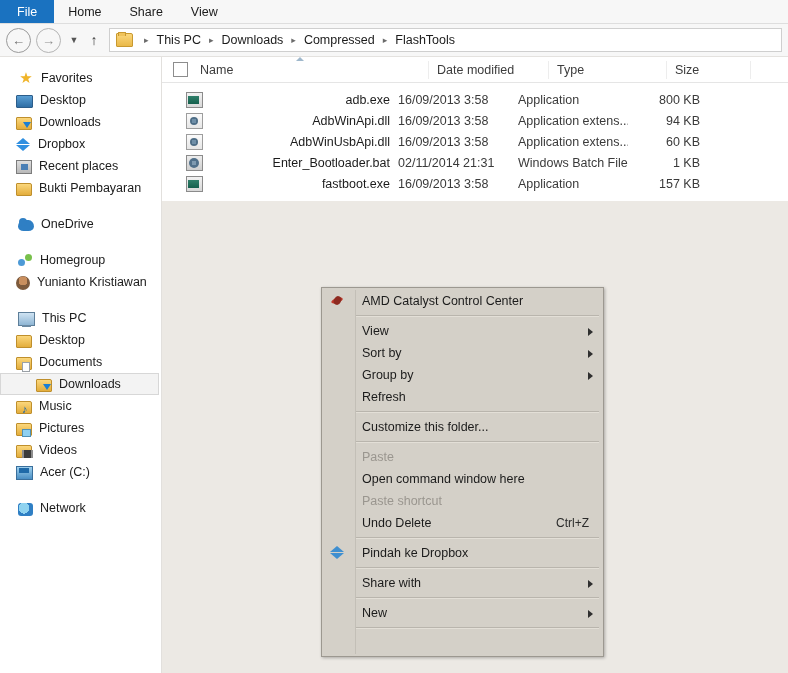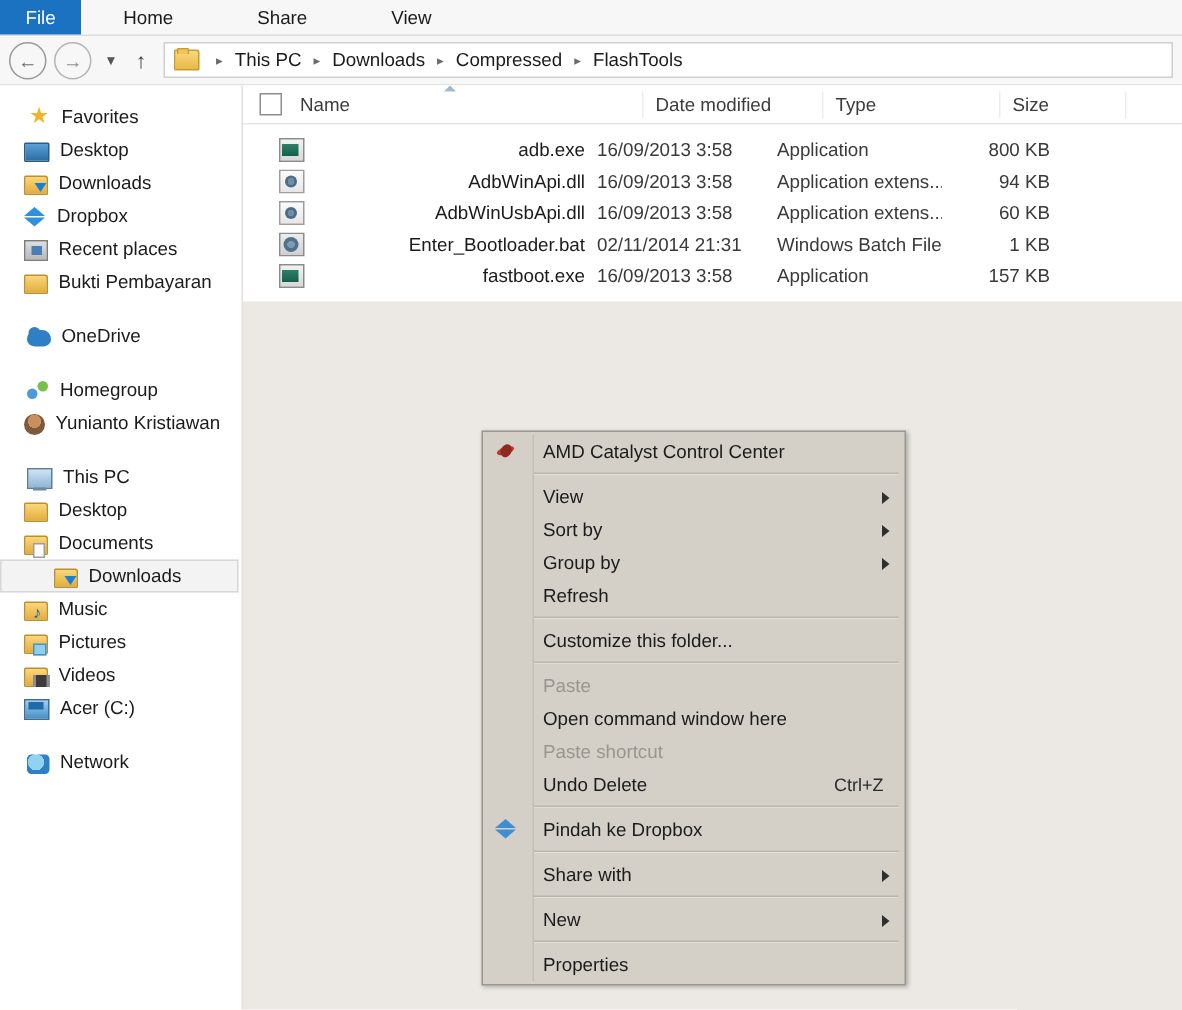--- a/index.html
+++ b/index.html
@@ -23,21 +23,21 @@
     height: 23px;
     background: #f7f7f7;
     border-bottom: 1px solid #dedede;
     display: flex;
     align-items: stretch;
     position: relative;
   }
   .tab {
     display: flex;
     align-items: center;
-    padding: 0 28px;
+    padding: 0 14px;
     font-size: 12.5px;
     color: #1b1b1b;
     cursor: default;
     white-space: nowrap;
   }
   .tab.file-tab {
     background: #1a72c0;
     color: #ffffff;
     padding: 0 17px;
   }
@@ -725,16 +725,15 @@
   <div class="mi">
     <span class="mi-gutter"></span>
     <span class="mi-label">New</span>
     <span class="mi-arrow"></span>
   </div>
 
   <div class="mi-sep"></div>
 
   <div class="mi">
     <span class="mi-gutter"></span>
-    <span class="mi-label">Properties</span>
   </div>
 
 </div>
 
 </body></html>

